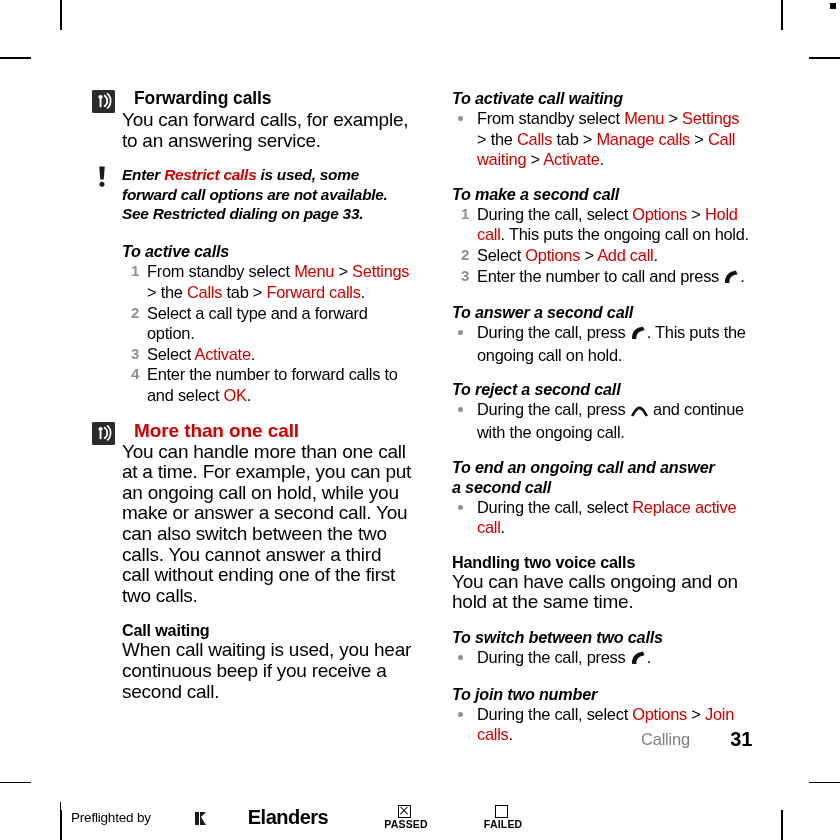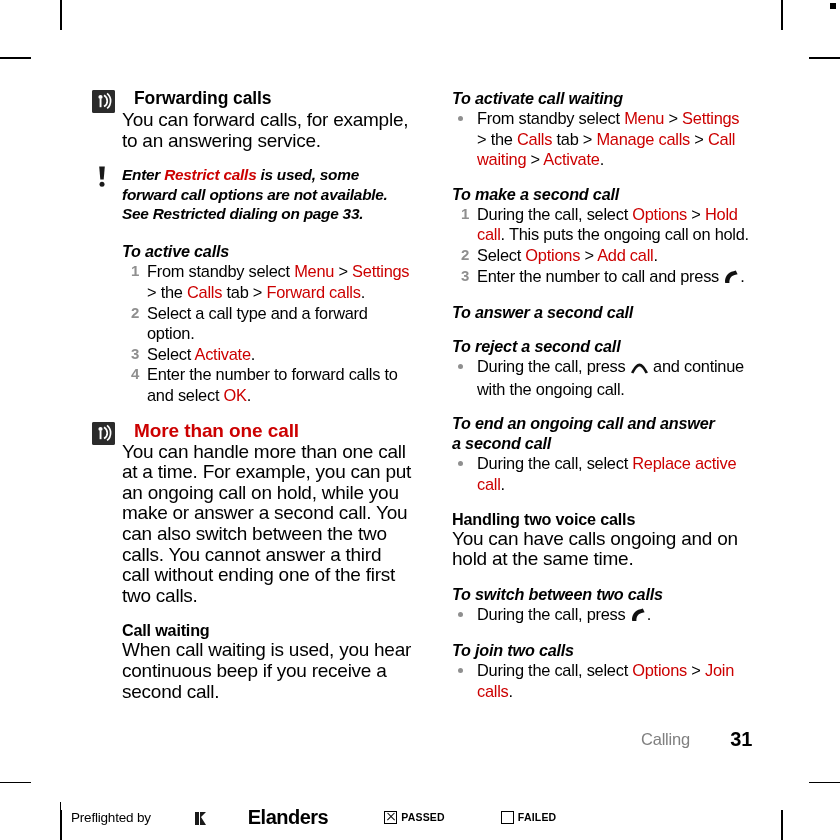--- a/index.html
+++ b/index.html
@@ -198,20 +198,21 @@
   }
   .pf-brand {
     font-size: 20px;
     font-weight: bold;
     letter-spacing: -0.5px;
   }
   .pf-check {
     display: inline-flex;
     align-items: center;
     margin-left: 18px;
+    flex-direction: column;
   }
   .pf-box {
     width: 11px;
     height: 11px;
     border: 1.4px solid #000;
     display: inline-block;
     position: relative;
     margin-right: 4px;
   }
   .pf-box.checked::before,
@@ -343,20 +344,25 @@
           <li><span class="num">3</span><span>Enter the number to call and press </span><span class="glyph"><svg width="17" height="14" viewBox="0 0 17 14">
                 <path d="M2.2 13 C1.4 7.5 4.5 2.2 10.5 1.2 L12.8 0.4 L14.6 4.2 L11.6 4.9 C8.0 5.8 6.2 8.6 6.4 13 Z" fill="#111"></path>
               </svg></span><span>.</span></li>
         </ol>
     </div>
 
     <div class="gap-m"></div>
 
     <div class="blk">
       <div class="sub-head italic">To answer a second call</div>
+      <ul class="steps" id="r-answer">
+          <li><span class="dot"></span><span>During the call, press </span><span class="glyph"><svg width="17" height="14" viewBox="0 0 17 14">
+                <path d="M2.2 13 C1.4 7.5 4.5 2.2 10.5 1.2 L12.8 0.4 L14.6 4.2 L11.6 4.9 C8.0 5.8 6.2 8.6 6.4 13 Z" fill="#111"></path>
+              </svg></span><span>. This puts the ongoing call on hold.</span></li>
+        </ul>
     </div>
 
     <div class="gap-m"></div>
 
     <div class="blk">
       <div class="sub-head italic">To reject a second call</div>
       <ul class="steps" id="r-reject">
           <li><span class="dot"></span><span>During the call, press </span><span class="glyph"><svg width="19" height="12" viewBox="0 0 19 12">
                 <path d="M1 10.6 C4.0 4.4 7.0 1.4 9.5 1.4 C12.0 1.4 15.0 4.4 18 10.6 L15.6 11.6 C13.2 6.6 11.2 4.4 9.5 4.4 C7.8 4.4 5.8 6.6 3.4 11.6 Z" fill="#111"></path>
               </svg></span><span> and continue with the ongoing call.</span></li>
@@ -387,21 +393,21 @@
       <ul class="steps" id="r-switch">
           <li><span class="dot"></span><span>During the call, press </span><span class="glyph"><svg width="17" height="14" viewBox="0 0 17 14">
                 <path d="M2.2 13 C1.4 7.5 4.5 2.2 10.5 1.2 L12.8 0.4 L14.6 4.2 L11.6 4.9 C8.0 5.8 6.2 8.6 6.4 13 Z" fill="#111"></path>
               </svg></span><span>.</span></li>
         </ul>
     </div>
 
     <div class="gap-m"></div>
 
     <div class="blk">
-      <div class="sub-head italic">To join two calls</div>
+      <div class="sub-head italic">To join two number</div>
       <ul class="steps" id="r-join">
           <li><span class="dot"></span><span>During the call, select </span><span class="red">Options</span><span> &gt; </span><span class="red">Join calls</span><span>.</span></li>
         </ul>
     </div>
 
   </div>
 
   <div class="footer">
     <span class="footer-sec">Calling</span>
     <span class="footer-page">31</span>

